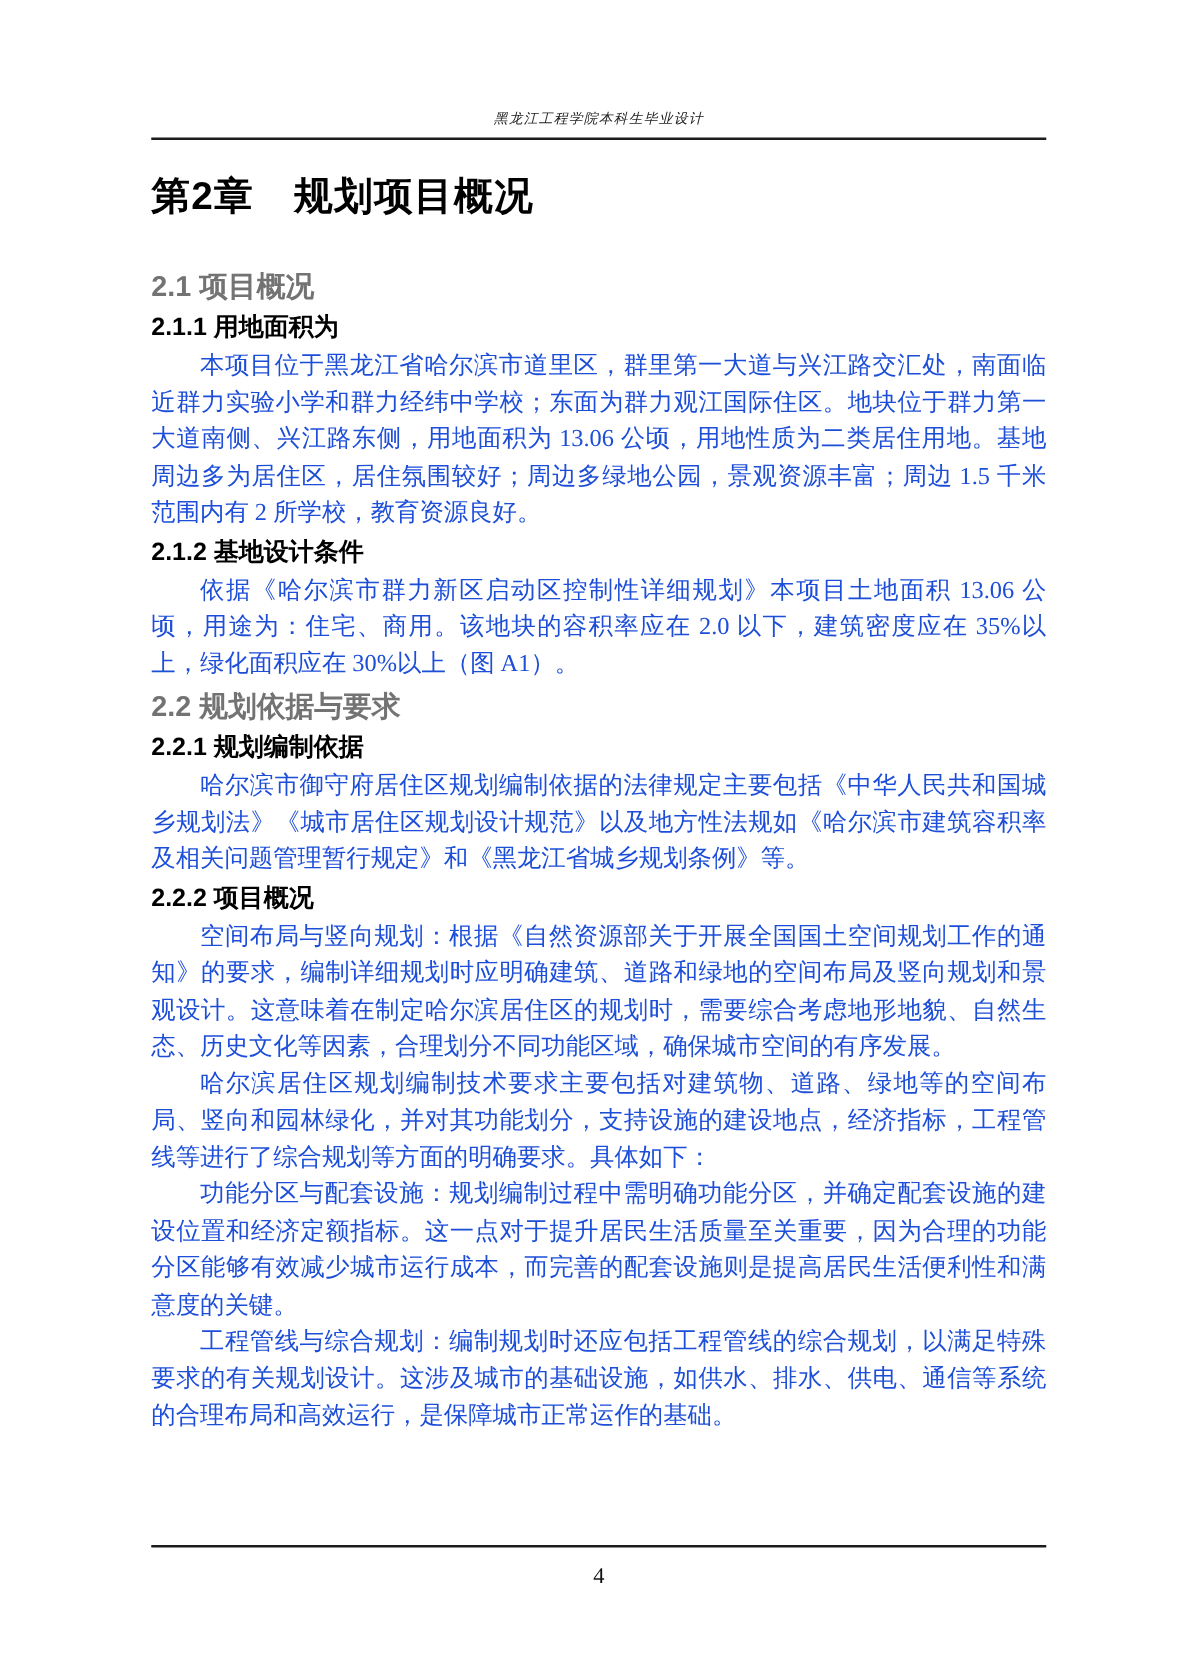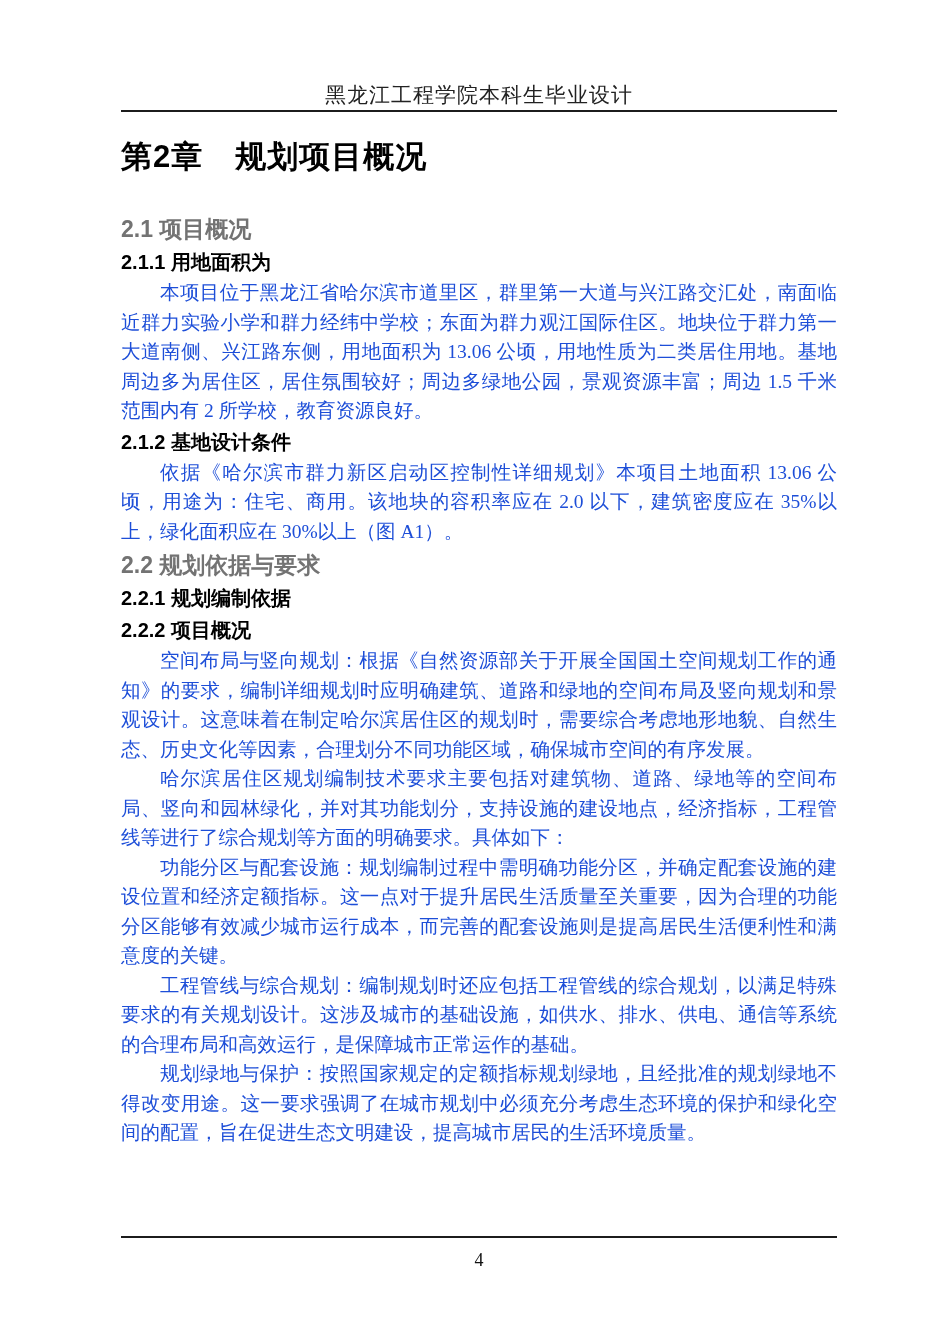--- a/index.html
+++ b/index.html
@@ -18,24 +18,25 @@
   }
   .content {
     position: absolute;
     left: 121px;
     width: 716px;
   }
   
   .doc-header {
     top: 84px;
     text-align: center;
-    font-size: 21px;
+    font-size: 11px;
     line-height: 22px;
     letter-spacing: 1px;
     color: #222222;
+    font-style: italic;
   }
   .header-rule {
     position: absolute;
     left: 121px;
     width: 716px;
     top: 110px;
     height: 2px;
     background: #1c1c1c;
   }
   
@@ -112,25 +113,25 @@
   <div class="content chapter-title">第2章　规划项目概况</div>
 
   <div class="content main">
     <div class="h2">2.1 项目概况</div>
     <div class="h3">2.1.1 用地面积为</div>
     <p class="p">本项目位于黑龙江省哈尔滨市道里区，群里第一大道与兴江路交汇处，南面临近群力实验小学和群力经纬中学校；东面为群力观江国际住区。地块位于群力第一大道南侧、兴江路东侧，用地面积为 13.06 公顷，用地性质为二类居住用地。基地周边多为居住区，居住氛围较好；周边多绿地公园，景观资源丰富；周边 1.5 千米范围内有 2 所学校，教育资源良好。</p>
     <div class="h3">2.1.2 基地设计条件</div>
     <p class="p">依据《哈尔滨市群力新区启动区控制性详细规划》本项目土地面积 13.06 公顷，用途为：住宅、商用。该地块的容积率应在 2.0 以下，建筑密度应在 35%以上，绿化面积应在 30%以上（图 A1）。</p>
     <div class="h2">2.2 规划依据与要求</div>
     <div class="h3">2.2.1 规划编制依据</div>
+    <p class="p">哈尔滨市御守府居住区规划编制依据的法律规定主要包括《中华人民共和国城乡规划法》《城市居住区规划设计规范》以及地方性法规如《哈尔滨市建筑容积率及相关问题管理暂行规定》和《黑龙江省城乡规划条例》等。</p>
     <div class="h3">2.2.2 项目概况</div>
     <p class="p">空间布局与竖向规划：根据《自然资源部关于开展全国国土空间规划工作的通知》的要求，编制详细规划时应明确建筑、道路和绿地的空间布局及竖向规划和景观设计。这意味着在制定哈尔滨居住区的规划时，需要综合考虑地形地貌、自然生态、历史文化等因素，合理划分不同功能区域，确保城市空间的有序发展。</p>
     <p class="p">哈尔滨居住区规划编制技术要求主要包括对建筑物、道路、绿地等的空间布局、竖向和园林绿化，并对其功能划分，支持设施的建设地点，经济指标，工程管线等进行了综合规划等方面的明确要求。具体如下：</p>
     <p class="p">功能分区与配套设施：规划编制过程中需明确功能分区，并确定配套设施的建设位置和经济定额指标。这一点对于提升居民生活质量至关重要，因为合理的功能分区能够有效减少城市运行成本，而完善的配套设施则是提高居民生活便利性和满意度的关键。</p>
     <p class="p">工程管线与综合规划：编制规划时还应包括工程管线的综合规划，以满足特殊要求的有关规划设计。这涉及城市的基础设施，如供水、排水、供电、通信等系统的合理布局和高效运行，是保障城市正常运作的基础。</p>
-    <p class="p">规划绿地与保护：按照国家规定的定额指标规划绿地，且经批准的规划绿地不得改变用途。这一要求强调了在城市规划中必须充分考虑生态环境的保护和绿化空间的配置，旨在促进生态文明建设，提高城市居民的生活环境质量。</p>
   </div>
 
   <div class="footer-rule"></div>
 
   <div class="page-number">4</div>
 
 </div>
 
 </body></html>

